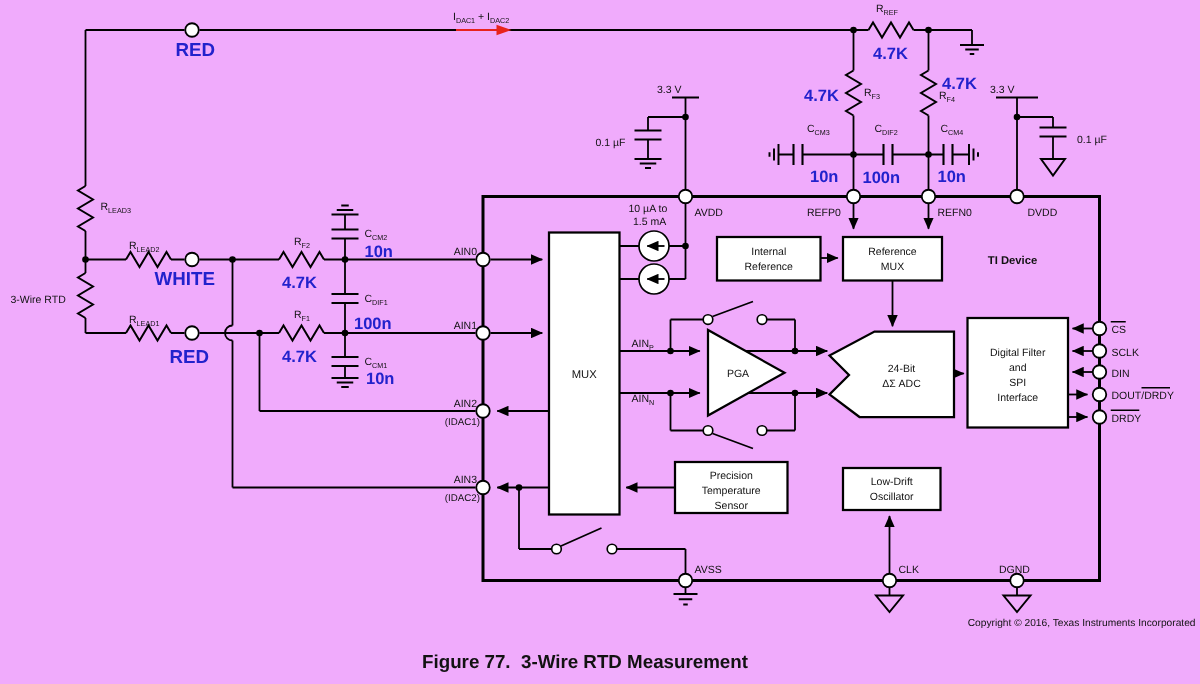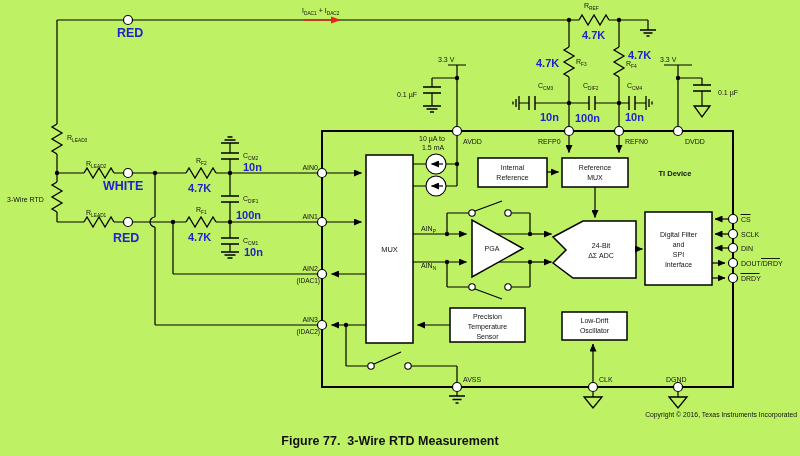--- a/index.html
+++ b/index.html
@@ -1,16 +1,16 @@
 <!DOCTYPE html>
 <html><head>
 <meta charset="utf-8">
 <style>
   html,body{margin:0;padding:0;background:#fff;}
-  .canvas{position:relative;width:800px;height:456px;background:#bef264;overflow:hidden;}
+  .canvas{position:relative;width:800px;height:456px;background:#f0abfc;overflow:hidden;}
   svg text{font-family:"Liberation Sans","DejaVu Sans",sans-serif;}
   .w{stroke:#000;stroke-width:1.2;fill:none;}
   .comp{stroke:#000;stroke-width:1.3;fill:none;}
   .plate{stroke:#000;stroke-width:1.4;fill:none;}
   .gnd{stroke:#000;stroke-width:1.3;fill:none;}
   .box{stroke:#000;stroke-width:1.5;fill:#fff;}
   .chip{stroke:#000;stroke-width:2;fill:none;}
   .pin{stroke:#000;stroke-width:1.2;fill:#fff;}
   .sw{stroke:#000;stroke-width:1.1;fill:#fff;}
   .dot{fill:#000;stroke:none;}

